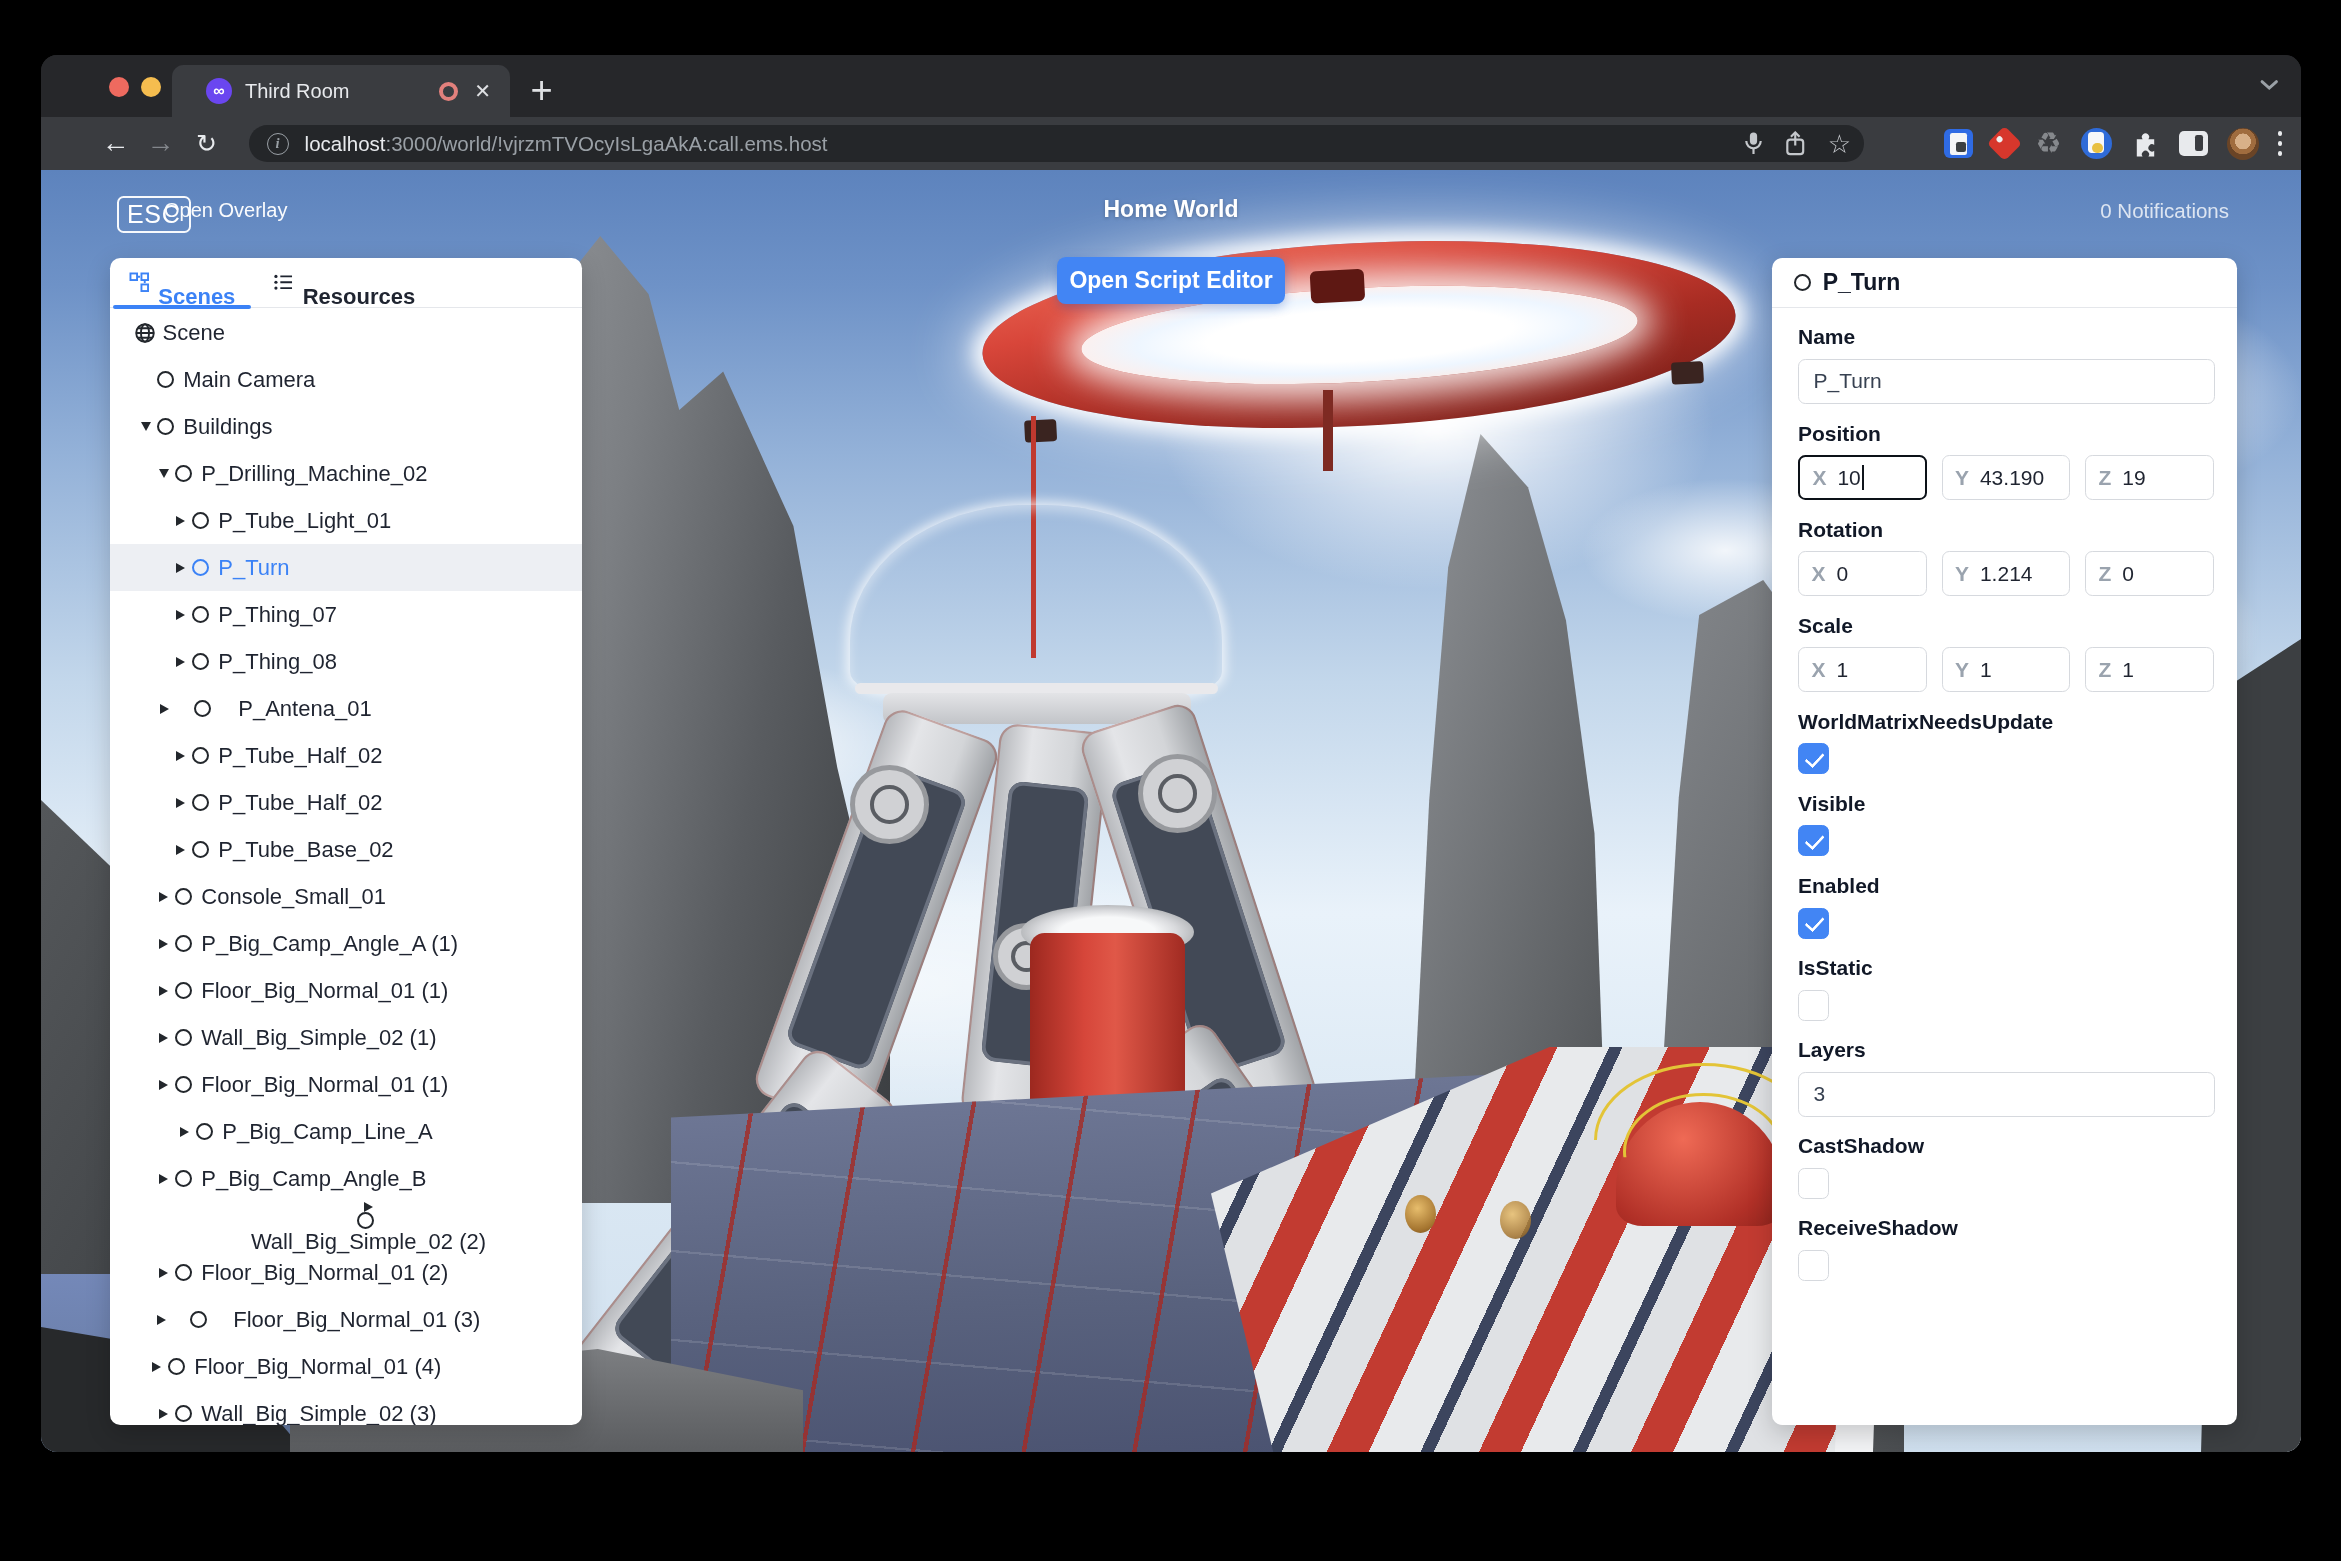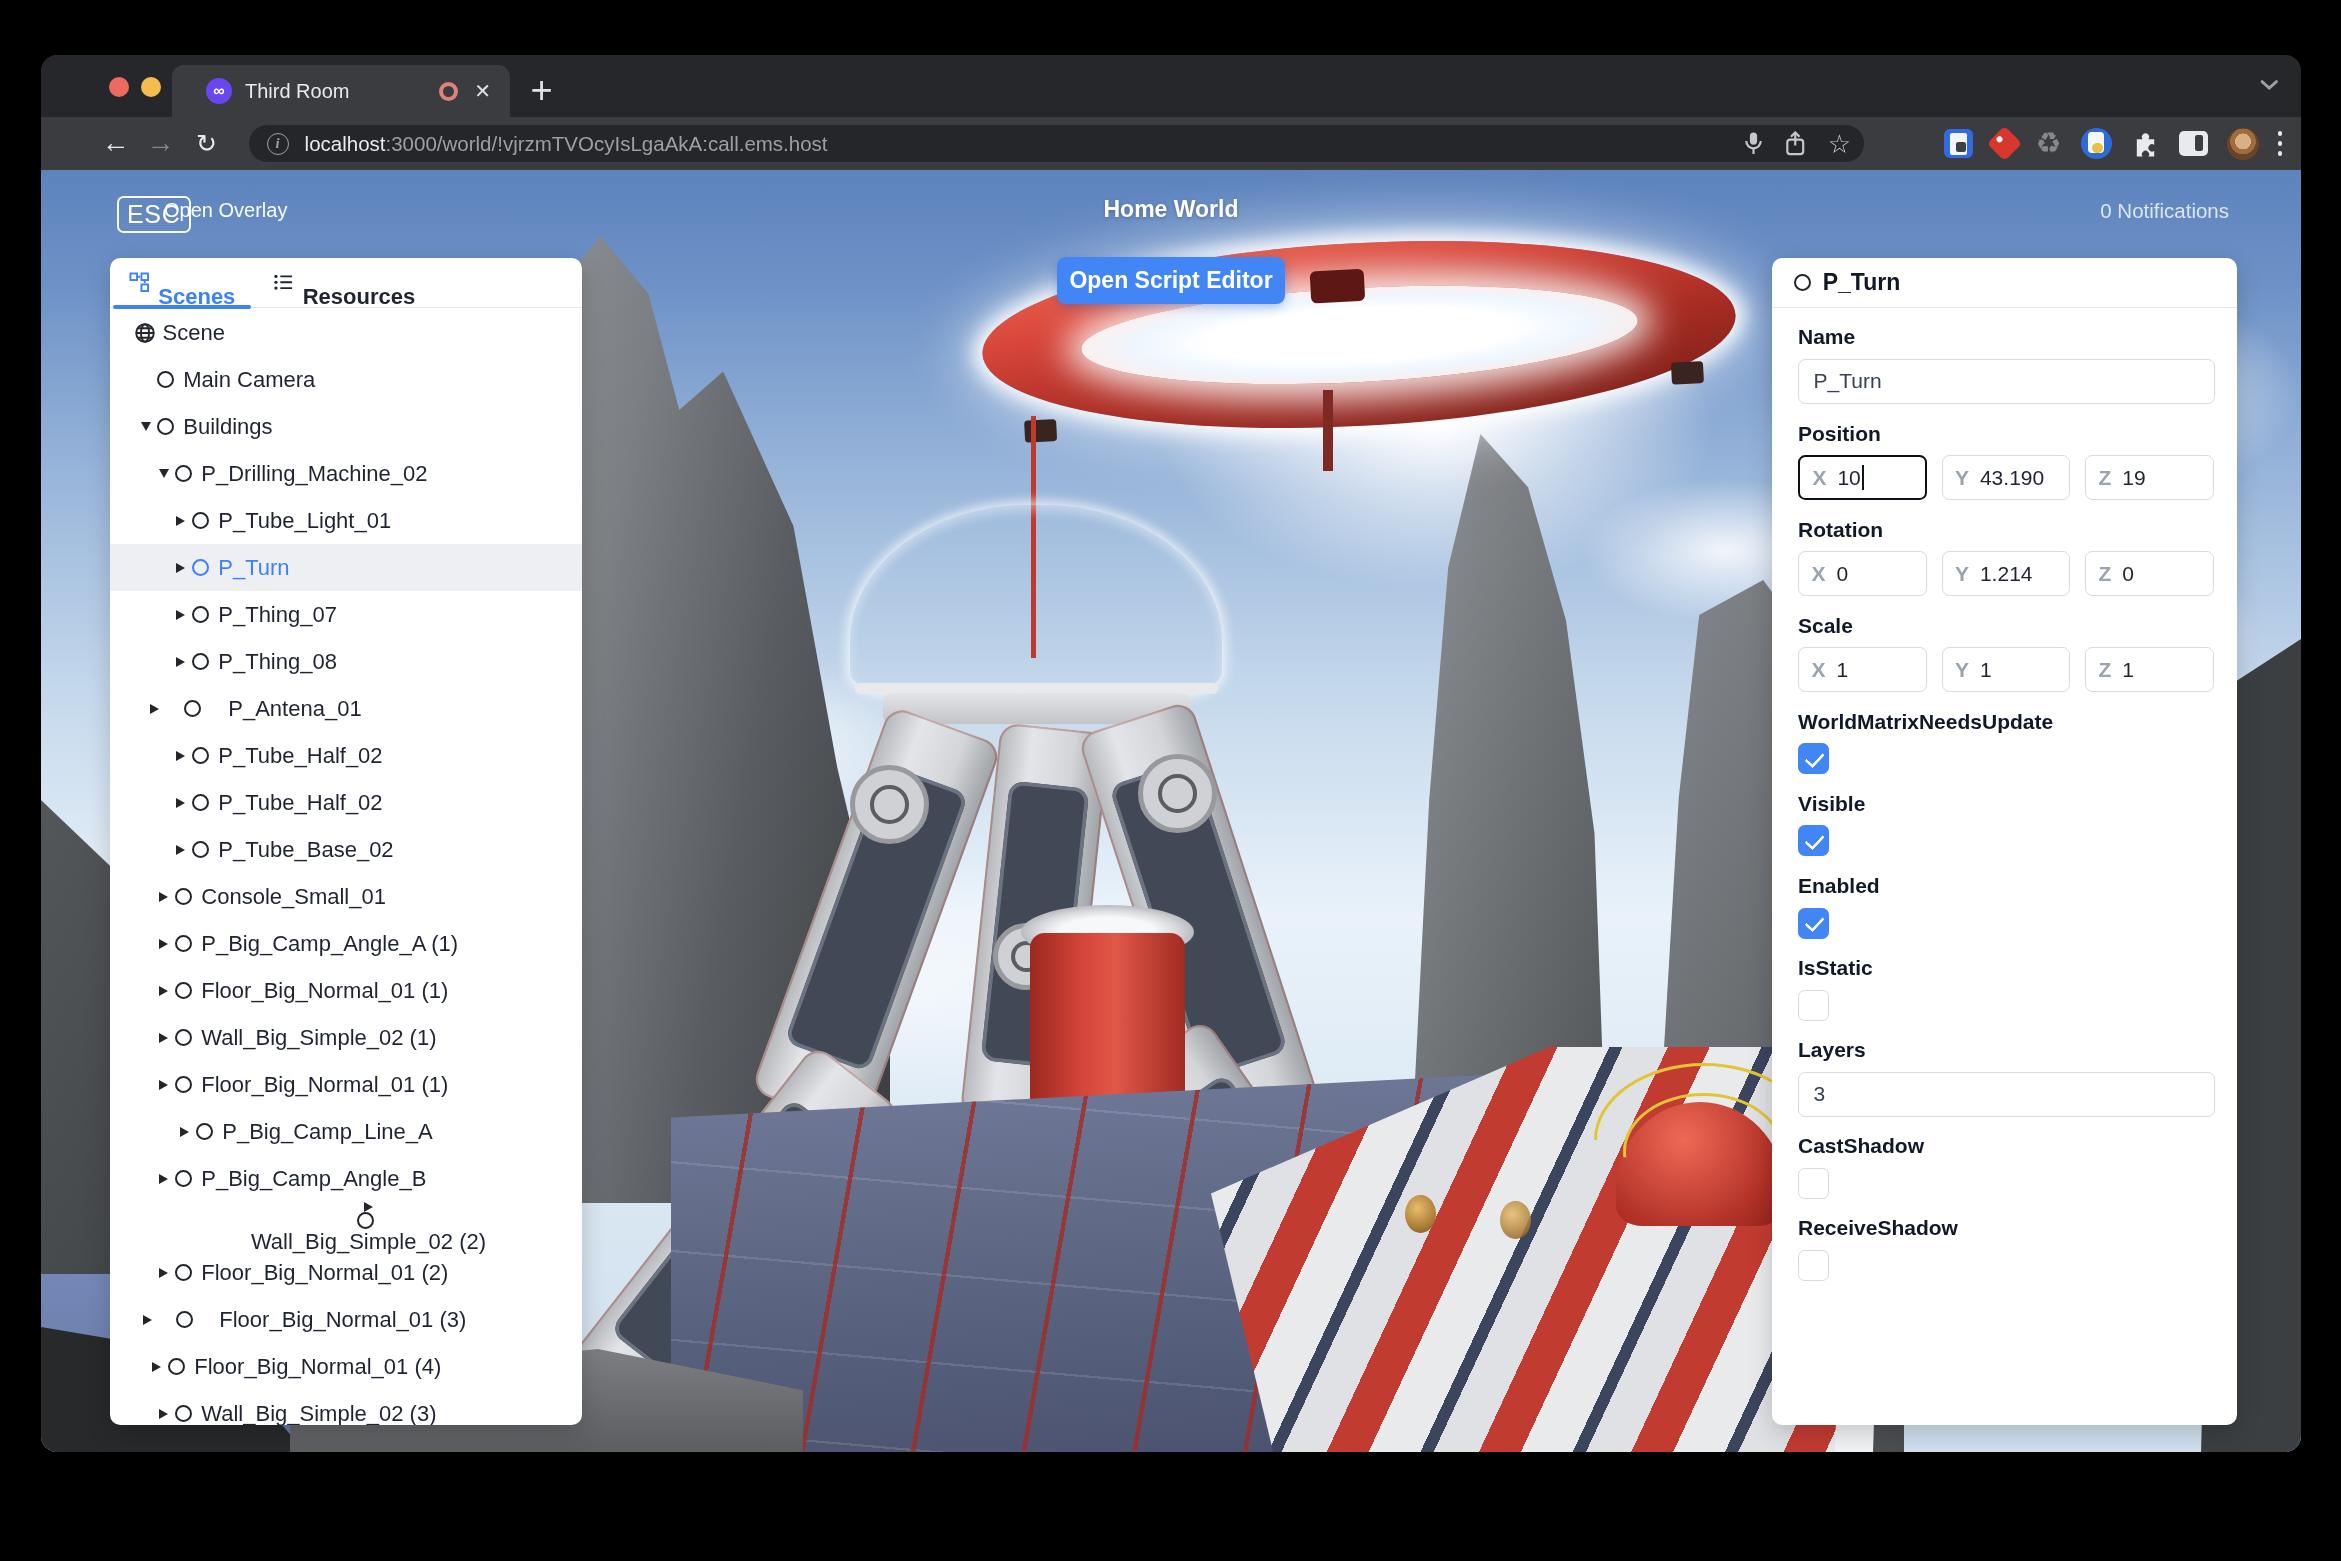--- a/index.html
+++ b/index.html
@@ -387,21 +387,21 @@
         <div class="tree-row" style="padding-left: 62px;">
           <span class="exp closed"></span>
           <span class="circle-icon"></span>
           <span class="tree-lbl">P_Thing_07</span>
         </div>
         <div class="tree-row" style="padding-left: 62px;">
           <span class="exp closed"></span>
           <span class="circle-icon"></span>
           <span class="tree-lbl">P_Thing_08</span>
         </div>
-        <div class="tree-row" style="padding-left: 36px; gap: 18px;">
+        <div class="tree-row" style="padding-left: 46px; gap: 18px;">
           <span class="exp closed"></span>
           <span class="circle-icon"></span>
           <span class="tree-lbl">P_Antena_01</span>
         </div>
         <div class="tree-row" style="padding-left: 62px;">
           <span class="exp closed"></span>
           <span class="circle-icon"></span>
           <span class="tree-lbl">P_Tube_Half_02</span>
         </div>
         <div class="tree-row" style="padding-left: 62px;">
@@ -452,21 +452,21 @@
         <div class="tree-row" style="padding-left: 45px; flex-direction: column;">
           <span class="exp closed"></span>
           <span class="circle-icon"></span>
           <span class="tree-lbl">Wall_Big_Simple_02 (2)</span>
         </div>
         <div class="tree-row" style="padding-left: 45px;">
           <span class="exp closed"></span>
           <span class="circle-icon"></span>
           <span class="tree-lbl">Floor_Big_Normal_01 (2)</span>
         </div>
-        <div class="tree-row" style="padding-left: 29px; gap: 17px;">
+        <div class="tree-row" style="padding-left: 43px; gap: 17px;">
           <span class="exp closed"></span>
           <span class="circle-icon"></span>
           <span class="tree-lbl">Floor_Big_Normal_01 (3)</span>
         </div>
         <div class="tree-row" style="padding-left: 38px; text-align: right;">
           <span class="exp closed"></span>
           <span class="circle-icon"></span>
           <span class="tree-lbl">Floor_Big_Normal_01 (4)</span>
         </div>
         <div class="tree-row" style="padding-left: 45px;">

